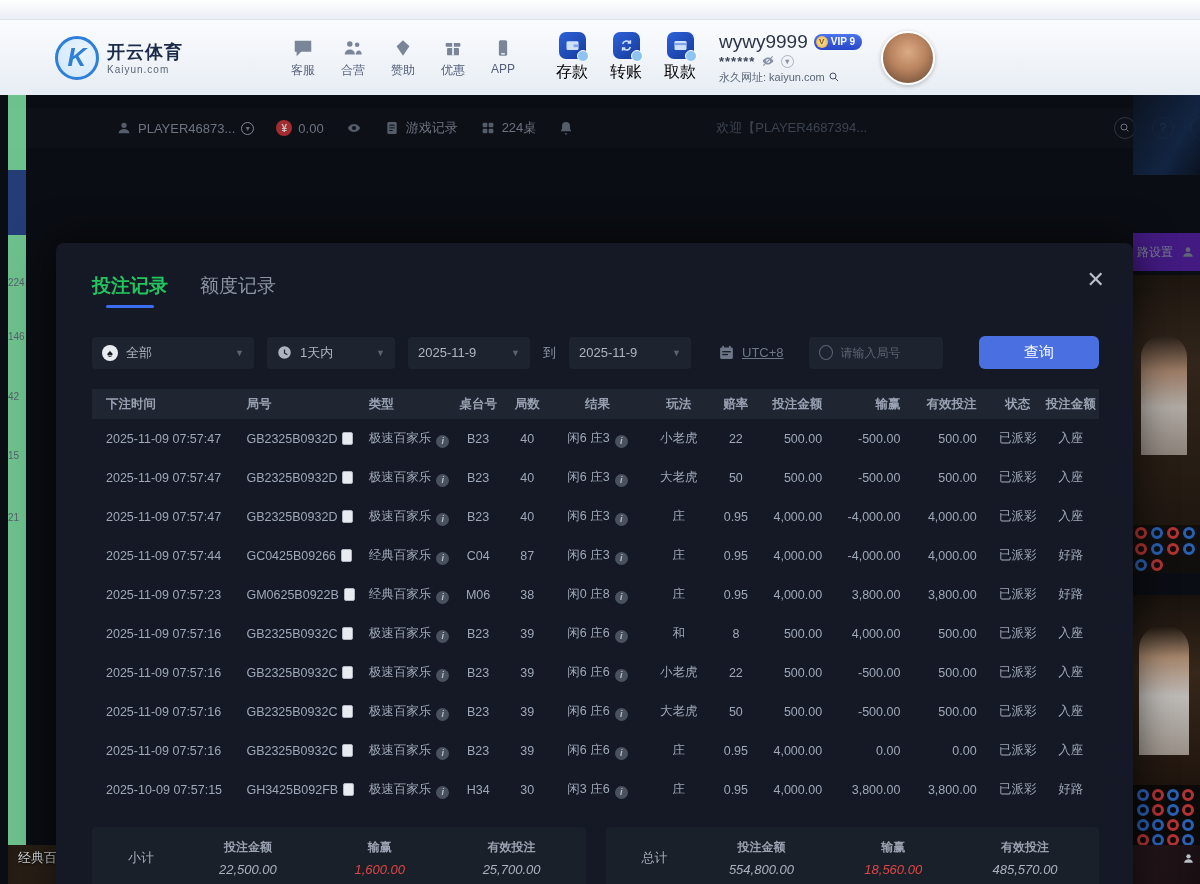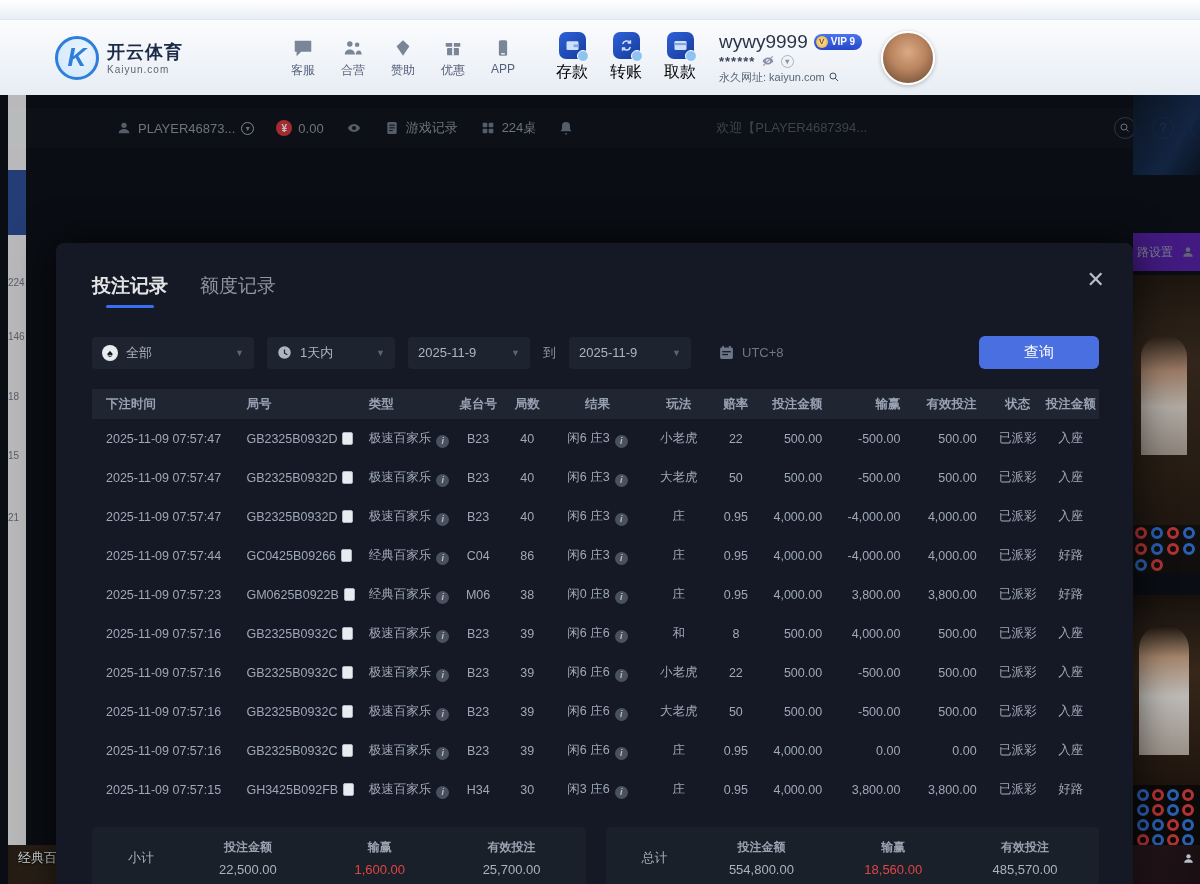--- a/index.html
+++ b/index.html
@@ -62,21 +62,21 @@
   .sh-item svg { width:16px; height:16px; fill:#6e7787; }
   .coin { width:16px; height:16px; border-radius:50%; background:#d8363a; color:#fff; font-size:10px;
     display:flex; align-items:center; justify-content:center; font-weight:bold; }
   .welcome { margin-left:120px; color:#4d5563; font-size:13px; white-space:nowrap; overflow:hidden; }
   .sh-right { margin-left:auto; display:flex; gap:16px; }
   .ring-ico { width:22px; height:22px; border:1px solid #39414f; border-radius:50%; color:#8d95a3;
     font-size:12px; display:flex; align-items:center; justify-content:center; }
   .ring-ico svg { width:12px; height:12px; fill:none; stroke:#8d95a3; stroke-width:2; }
 
   
-  .left-strip { position:absolute; top:0; left:0; width:18px; height:789px; background:#e5e5e5; opacity:.8; }
+  .left-strip { position:absolute; top:0; left:0; width:18px; height:789px; background:#86efac; opacity:.8; }
   .left-active { position:absolute; top:75px; left:0; width:18px; height:65px; background:#2c4a8f; }
   .left-badge { position:absolute; left:0; width:18px; font-size:10px; color:#6b7382; text-align:left; overflow:hidden; }
 
   
   .right-strip { position:absolute; top:0; right:0; width:75px; height:789px; opacity:.85; }
   .rs-video1 { position:absolute; top:0; right:0; width:75px; height:80px;
     background:linear-gradient(120deg,#0c1524,#14294a 60%,#0a101c); }
   .rs-label { position:absolute; top:138px; right:0; width:75px; height:38px; background:#4c1d95;
     color:#8d95a3; font-size:12px; display:flex; align-items:center; gap:8px; padding-left:4px; }
   .rs-label svg { width:14px; height:14px; fill:#6e7787; flex-shrink:0; }
@@ -103,35 +103,35 @@
   .btile-meta { margin-left:auto; display:flex; align-items:center; gap:10px; }
   .btile-meta .m { display:flex; align-items:center; gap:3px; color:#cfd4da; font-size:13px; text-shadow:0 1px 2px #000; }
   .btile-meta svg { width:13px; height:13px; fill:#b9bfc8; }
   .btile-status { color:#dde1e6; font-size:13px; text-shadow:0 1px 2px #000; white-space:nowrap; }
 
   
   .modal { position:absolute; top:148px; left:48px; width:1077px; height:697px; background:#141925;
     border-radius:8px 8px 0 0; box-shadow:0 0 40px rgba(0,0,0,.7); padding:30px 34px 0 36px; }
   .modal-tabs { display:flex; align-items:flex-end; gap:32px; }
   .mtab { font-size:19px; color:#8d95a3; cursor:pointer; padding-bottom:9px; position:relative; }
-  .mtab.active { color:#e5e5e5; font-weight:bold; }
+  .mtab.active { color:#22c55e; font-weight:bold; }
   .mtab.active::after { content:""; position:absolute; left:14px; right:14px; bottom:0; height:3px;
     border-radius:2px; background:#3a6df0; }
   .modal-close { position:absolute; top:26px; right:28px; font-size:22px; color:#b9bfca; cursor:pointer; line-height:1; }
 
   .filters { display:flex; align-items:center; gap:13px; margin-top:28px; }
   .fbox { height:32px; background:#1e242f; border-radius:4px; display:flex; align-items:center;
     padding:0 10px; color:#aeb4c0; font-size:13px; gap:8px; cursor:pointer; }
   .fbox .caret { margin-left:auto; color:#5b6472; font-size:9px; }
   .fsel1 { width:162px; } .fsel2 { width:128px; } .fdate { width:122px; }
   .spade-ico { width:16px; height:16px; border-radius:50%; background:#e8ebf0; color:#14171d;
     font-size:11px; display:flex; align-items:center; justify-content:center; }
   .fbox svg { width:15px; height:15px; fill:#aeb4c0; flex-shrink:0; }
   .fto { color:#8d95a3; font-size:13px; }
-  .ftz { display:flex; align-items:center; gap:7px; color:#6e7787; font-size:13px; margin-left:14px; }
+  .ftz { display:flex; align-items:center; gap:7px; color:#6e7787; font-size:13px; margin-left:14px;text-decoration:underline; }
   .ftz svg { width:17px; height:17px; fill:#6e7787; }
   .fsearch { width:134px; margin-left:12px; }
   .fsearch input { background:transparent; border:0; outline:0; color:#aeb4c0; font-size:12px; width:92px;
     font-family:"Liberation Sans",sans-serif; }
   .fsearch input::placeholder { color:#5b6472; }
   .query-btn { margin-left:auto; width:120px; height:33px; border:0; border-radius:6px; background:#4a6fe0;
     color:#fff; font-size:15px; cursor:pointer; font-family:"Liberation Sans",sans-serif; }
 
   .btable { width:1007px; margin-top:20px; border-collapse:collapse; table-layout:fixed; }
   .btable th { height:30px; background:#1f2531; color:#99a2b3; font-size:12.5px; font-weight:bold; }
@@ -141,21 +141,21 @@
   .cell-ico { display:inline-block; vertical-align:-2px; margin-left:5px; }
   .copy-ico { width:11px; height:13px; border:1px solid #aeb4c0; border-radius:2px; position:relative; background:#e8ebf0; }
   .info-ico { width:13px; height:13px; border-radius:50%; background:#4a515e; color:#b8bec9; font-size:9px;
     font-style:italic; font-weight:bold; text-align:center; line-height:13px; }
 
   .summary-row { display:flex; gap:20px; margin-top:18px; }
   .sumbox { flex:1; height:62px; background:#1a2029; border-radius:4px; display:flex; align-items:center; padding:0 8px; }
   .sum-label { width:82px; text-align:center; color:#a8b0bf; font-size:13px; }
   .sum-col { flex:1; display:flex; flex-direction:column; align-items:center; gap:6px; }
   .sum-col .t { color:#9aa2b1; font-size:12px; font-weight:bold; }
-  .sum-col .v { color:#aab2c0; font-size:13px; }
+  .sum-col .v { color:#aab2c0; font-size:13px;font-style:italic; }
   .sum-col .v.red { color:#e04545; }
 </style>
 </head>
 <body>
 
 <div class="screen">
 
   <div class="browser-strip"></div>
 
   <div class="header">
@@ -322,21 +322,21 @@
         </span>
         <span class="ring-ico">?</span>
         <span class="ring-ico" style="margin-right:-12px"></span>
       </div>
     </div>
 
     <div class="left-strip">
       <div class="left-active"></div>
     <div class="left-badge" style="top: 182px;">224</div>
         <div class="left-badge" style="top: 236px;">146</div>
-        <div class="left-badge" style="top: 296px;">18</div>
+        <div class="left-badge" style="top: 296px;">42</div>
         <div class="left-badge" style="top: 355px;">15</div>
         <div class="left-badge" style="top: 417px;">21</div>
       </div>
 
     <div class="right-strip">
       <div class="rs-video1"></div>
       <div class="rs-label">
         <span>路设置</span>
         <svg viewBox="0 0 24 24">
             <circle cx="12" cy="8" r="4"></circle>
@@ -483,20 +483,24 @@
         </div>
         <div class="ftz">
           <svg viewBox="0 0 24 24">
               <rect x="3" y="5" width="18" height="16" rx="2"></rect>
               <rect x="6" y="2.5" width="2.5" height="4" rx="1"></rect>
               <rect x="15.5" y="2.5" width="2.5" height="4" rx="1"></rect>
               <rect x="6" y="10" width="12" height="1.8" fill="#141925"></rect>
               <rect x="6" y="14" width="8" height="1.8" fill="#141925"></rect>
             </svg>
           <span>UTC+8</span>
+        </div>
+        <div class="fbox fsearch">
+          <span class="ring-ico" style="width:15px;height:15px;border-color:#5b6472"></span>
+          <input placeholder="请输入局号" style="">
         </div>
         <button class="query-btn">查询</button>
       </div>
 
       <table class="btable">
         <colgroup id="btable-cols">
             <col style="width: 140px;">
             <col style="width: 122px;">
             <col style="width: 96px;">
             <col style="width: 54px;">
@@ -571,21 +575,21 @@
               <td class="ar win-green"><span>-4,000.00</span></td>
               <td class="ar"><span>4,000.00</span></td>
               <td class="ac"><span>已派彩</span></td>
               <td class="ac"><span>入座</span></td>
             </tr>
             <tr>
               <td class="al"><span>2025-11-09 07:57:44</span></td>
               <td class="al"><span>GC0425B09266</span><span class="cell-ico copy-ico"></span></td>
               <td class="al"><span>经典百家乐</span><span class="cell-ico info-ico">i</span></td>
               <td class="ac"><span>C04</span></td>
-              <td class="ac"><span>86</span></td>
+              <td class="ac"><span>87</span></td>
               <td class="ac"><span>闲6 庄3</span><span class="cell-ico info-ico">i</span></td>
               <td class="ac"><span>庄</span></td>
               <td class="ac"><span>0.95</span></td>
               <td class="ar"><span>4,000.00</span></td>
               <td class="ar win-green"><span>-4,000.00</span></td>
               <td class="ar"><span>4,000.00</span></td>
               <td class="ac"><span>已派彩</span></td>
               <td class="ac"><span>好路</span></td>
             </tr>
             <tr>
@@ -657,21 +661,21 @@
               <td class="ac"><span>闲6 庄6</span><span class="cell-ico info-ico">i</span></td>
               <td class="ac"><span>庄</span></td>
               <td class="ac"><span>0.95</span></td>
               <td class="ar"><span>4,000.00</span></td>
               <td class="ar win-neutral"><span>0.00</span></td>
               <td class="ar"><span>0.00</span></td>
               <td class="ac"><span>已派彩</span></td>
               <td class="ac"><span>入座</span></td>
             </tr>
             <tr>
-              <td class="al"><span>2025-11-09 07:57:15</span></td>
+              <td class="al"><span>2025-10-09 07:57:15</span></td>
               <td class="al"><span>GH3425B092FB</span><span class="cell-ico copy-ico"></span></td>
               <td class="al"><span>极速百家乐</span><span class="cell-ico info-ico">i</span></td>
               <td class="ac"><span>H34</span></td>
               <td class="ac"><span>30</span></td>
               <td class="ac"><span>闲3 庄6</span><span class="cell-ico info-ico">i</span></td>
               <td class="ac"><span>庄</span></td>
               <td class="ac"><span>0.95</span></td>
               <td class="ar"><span>4,000.00</span></td>
               <td class="ar win-red"><span>3,800.00</span></td>
               <td class="ar"><span>3,800.00</span></td>

